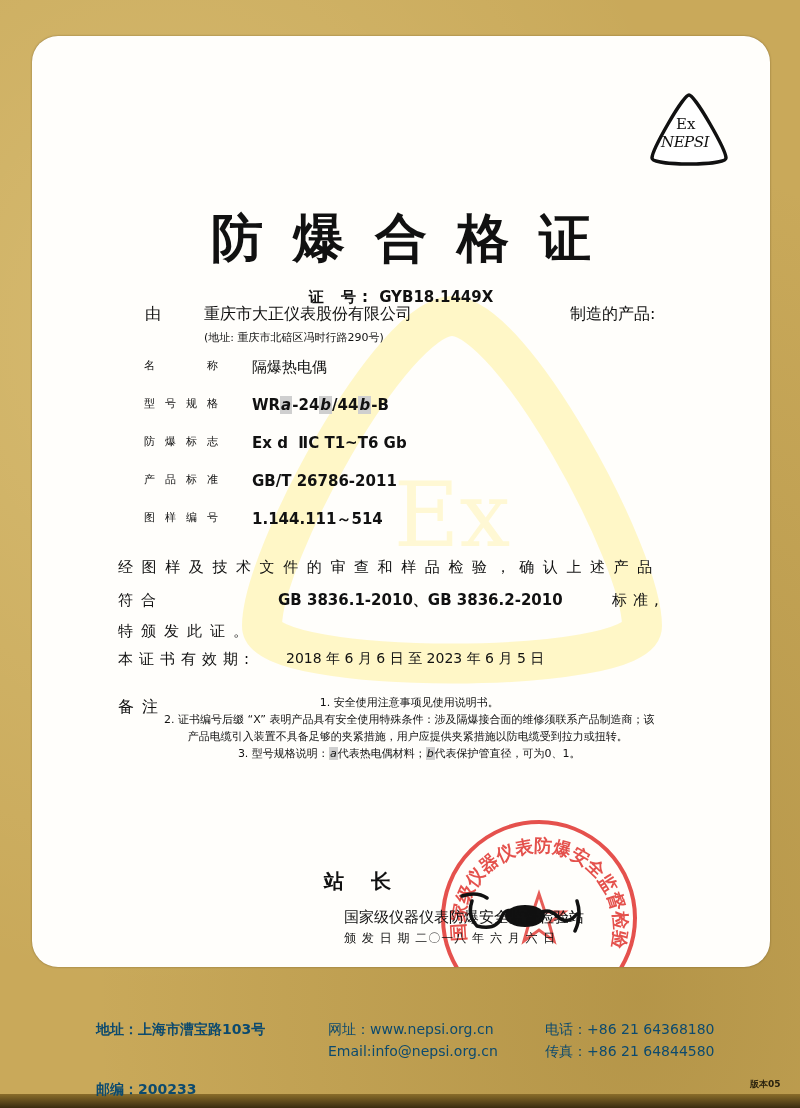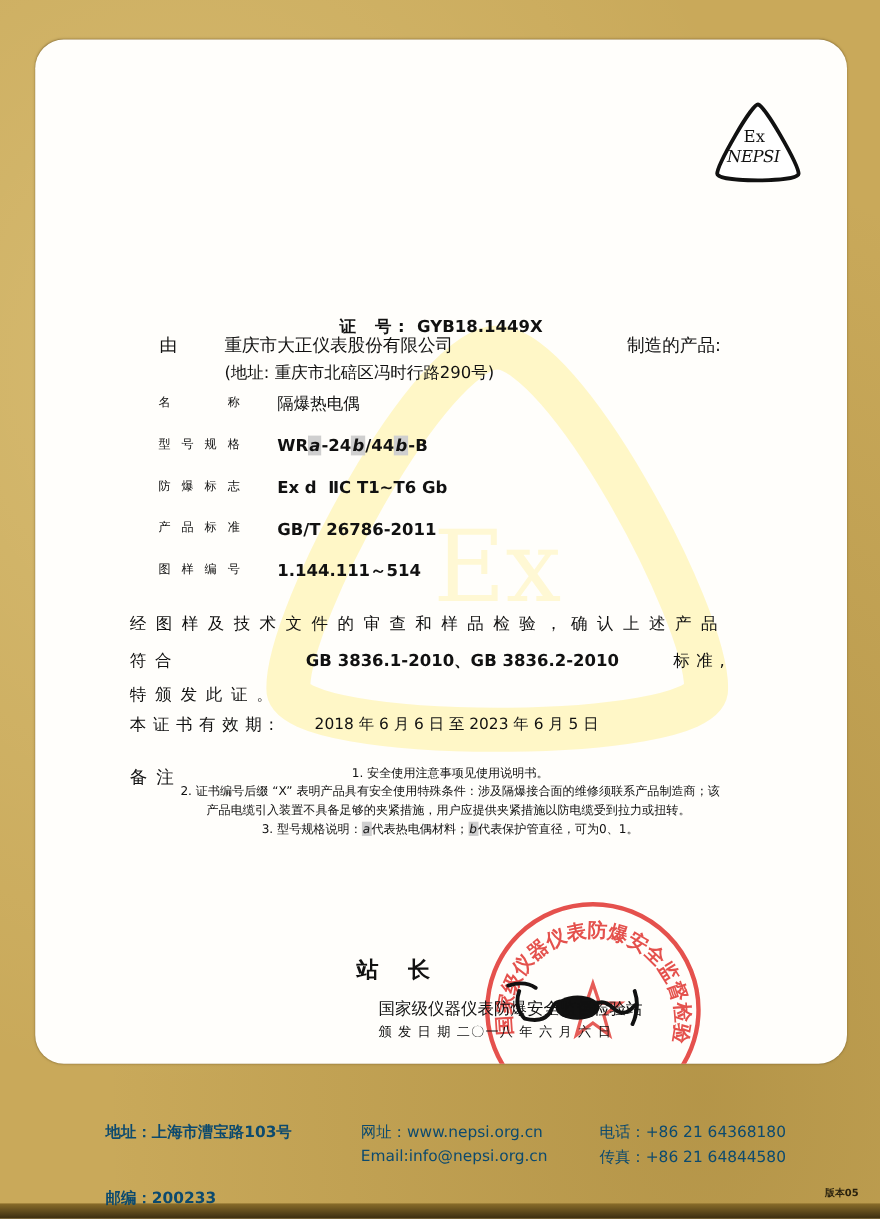--- a/index.html
+++ b/index.html
@@ -66,30 +66,31 @@
   </svg>
 
   <div class="abs logo">
     <svg viewBox="0 0 82 80">
       <path d="M41 5 C47 5 78 60 78 68 C78 76 4 76 4 68 C4 60 35 5 41 5 Z" fill="#fff" stroke="#111" stroke-width="3.5"></path>
     </svg>
     <span class="abs" style="left:28px;top:25px;font-family:'DejaVu Serif',serif;font-size:15px;">Ex</span>
     <span class="abs" style="left:13px;top:43px;font-family:'DejaVu Serif',serif;font-size:15px;font-style:italic;letter-spacing:-0.5px;">NEPSI</span>
   </div>
 
+  <div class="abs title">防爆合格证</div>
 
   <div class="abs cert-no">
     <span class="lbl">证 号:</span>
     <span>GYB18.1449X</span>
   </div>
 
   <span class="abs" style="left:113px;top:268px;font-size:16px;">由</span>
   <span class="abs" style="left:172px;top:268px;font-size:16px;">重庆市大正仪表股份有限公司</span>
   <span class="abs" style="left:538px;top:268px;font-size:16px;">制造的产品:</span>
-  <span class="abs" style="left:172px;top:294px;font-size:15px;">(地址:  重庆市北碚区冯时行路290号)</span>
+  <span class="abs" style="left:172px;top:294px;font-size:11px;">(地址:  重庆市北碚区冯时行路290号)</span>
 
   <span class="row-label" style="left:112px;top:322px;">名　　称</span>
   <span class="row-value" style="left:220px;top:322px;">隔爆热电偶</span>
 
   <span class="row-label" style="left:112px;top:360px;">型号规格</span>
   <span class="row-value bold" style="left:220px;top:360px;"><span>WR</span><span class="hl">a</span><span>-24</span><span class="hl">b</span><span>/44</span><span class="hl">b</span><span>-B</span></span>
 
   <span class="row-label" style="left:112px;top:398px;">防爆标志</span>
   <span class="row-value bold" style="left:220px;top:398px;white-space:pre;">Ex d  ⅡC T1~T6 Gb</span>
 

